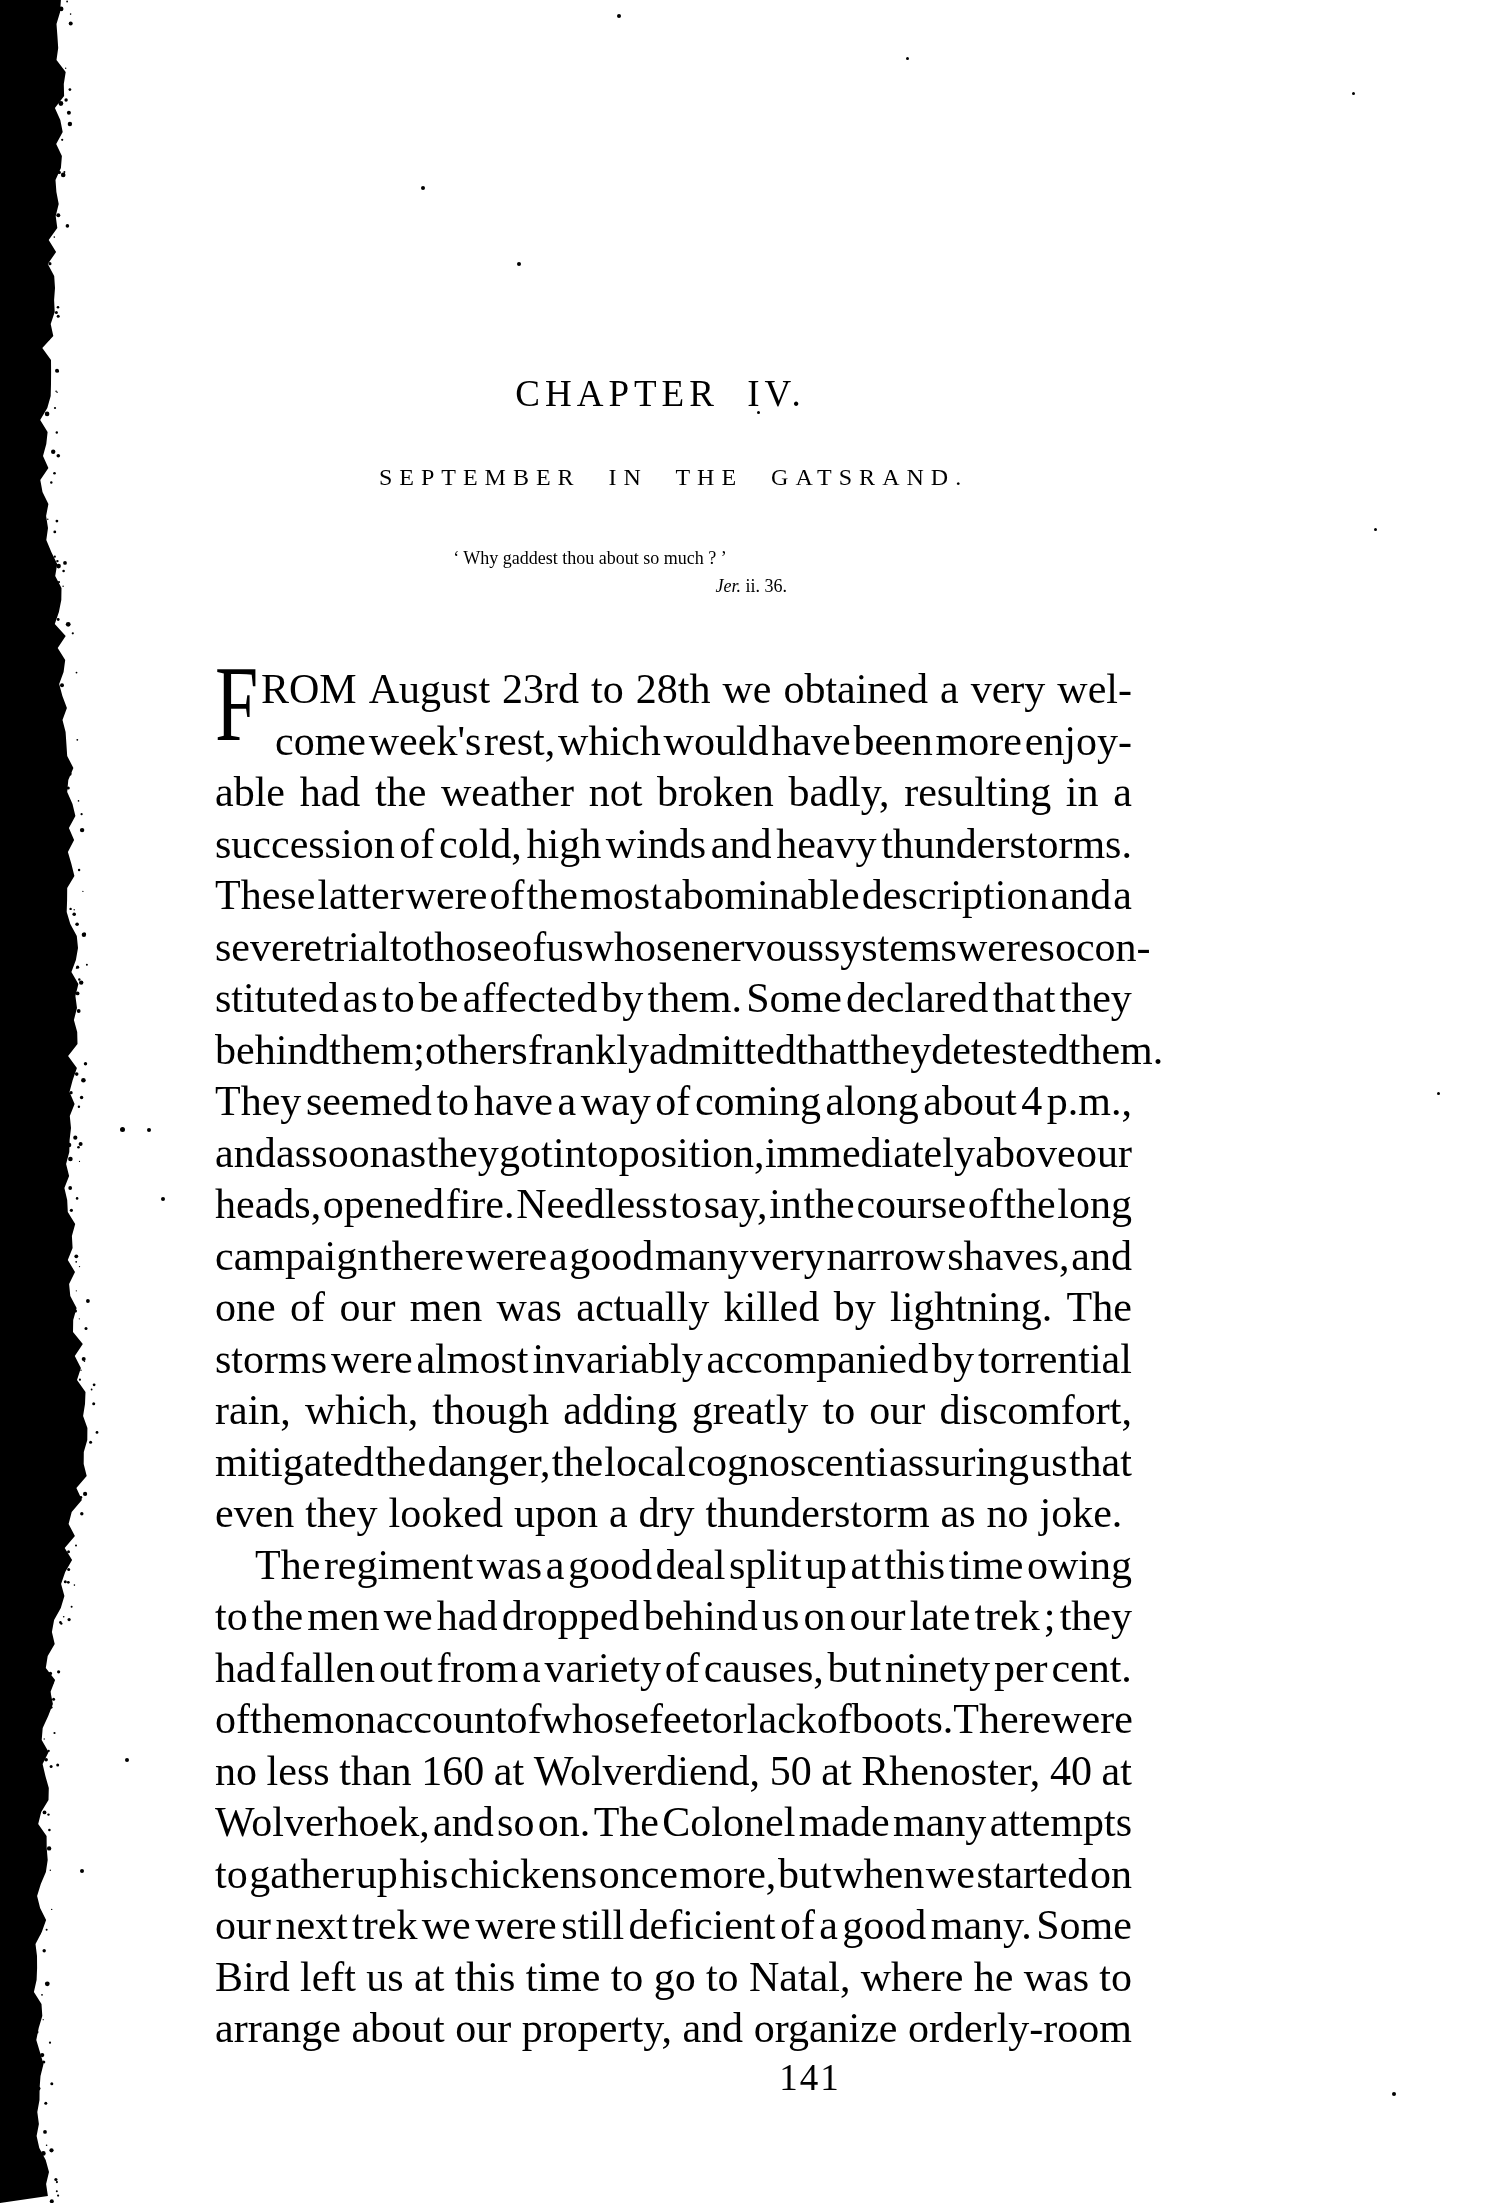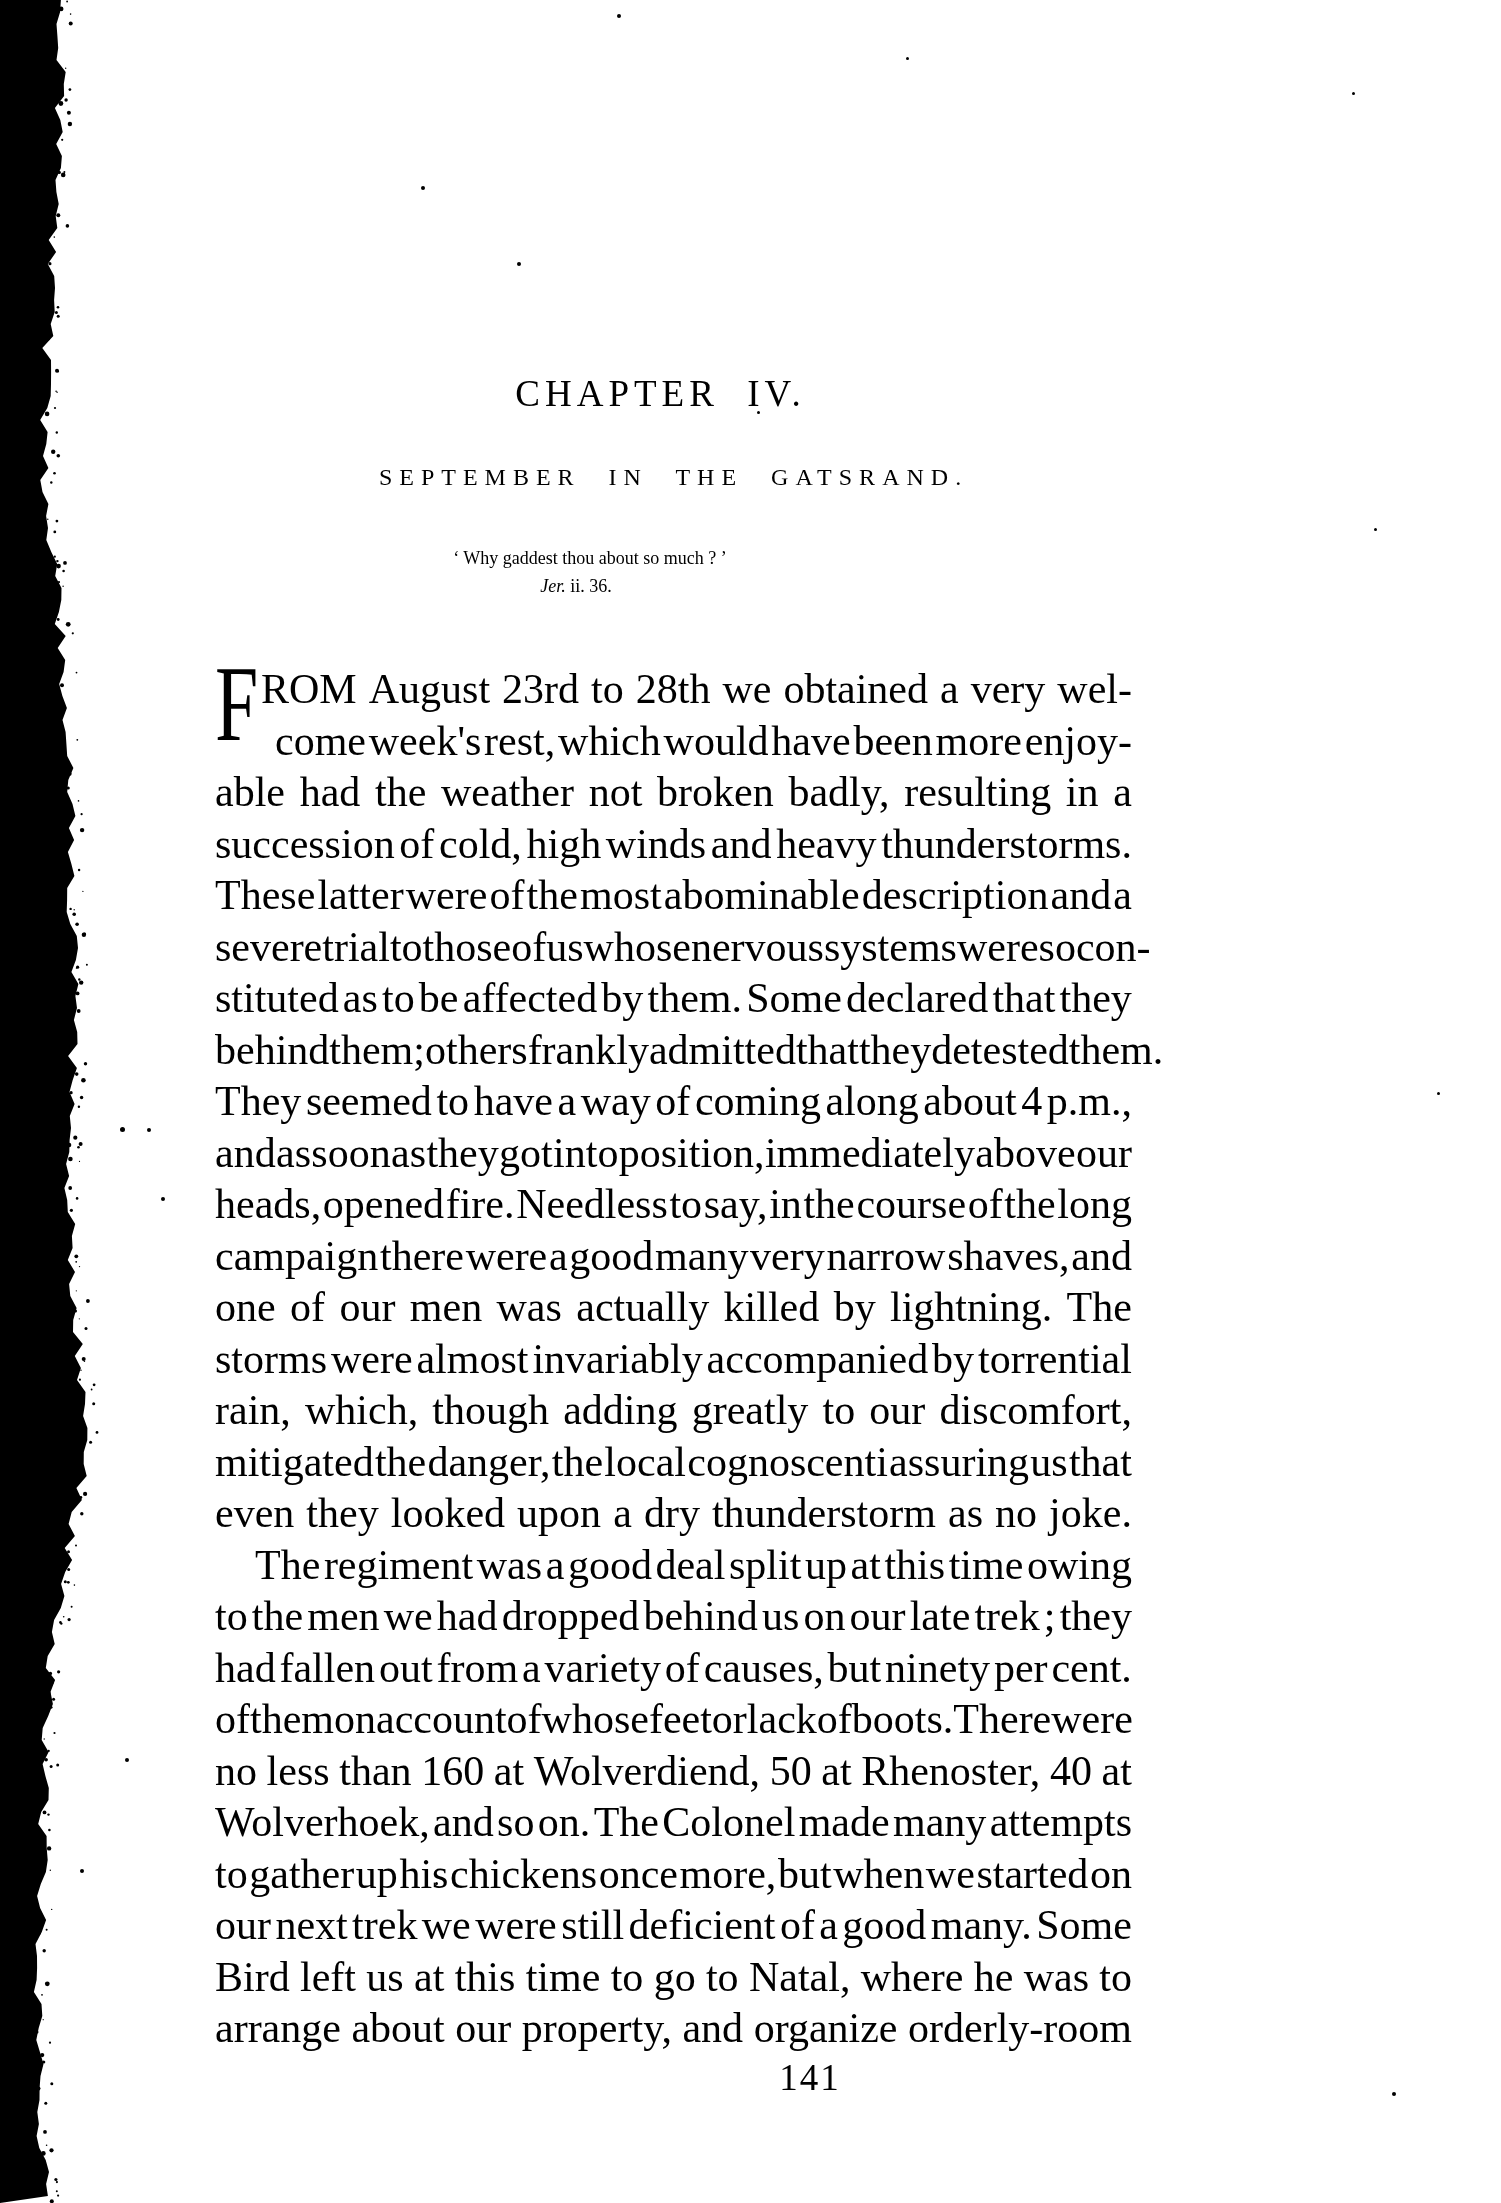--- a/index.html
+++ b/index.html
@@ -16,29 +16,29 @@
   .chapter{
     position:absolute;left:202px;top:372px;width:917px;
     text-align:center;font-size:37px;letter-spacing:5px;word-spacing:14px;
   }
   .section{
     position:absolute;left:215px;top:464px;width:917px;
     text-align:center;font-size:24px;letter-spacing:7px;word-spacing:15px;
   }
   .epigraph{position:absolute;left:365px;top:548px;width:450px;font-size:18px;}
   .equote{text-align:center;letter-spacing:0px;}
-  .eattr{text-align:center;padding-right:28px;margin-top:7px;}
+  .eattr{text-align:right;padding-right:28px;margin-top:7px;}
   .eattr i{font-style:italic;}
   .bodytext{position:absolute;left:215px;top:664px;width:917px;}
   .line{
     display:flex;justify-content:space-between;
     height:51.5px;line-height:51.5px;font-size:42px;white-space:nowrap;
   }
   .line span{display:inline-block;}
-  .line.nojust{justify-content:space-between;gap:11px;}
+  .line.nojust{justify-content:flex-start;gap:11px;}
   .line.dc1{padding-left:46px;}
   .line.dc2{padding-left:60px;}
   .line.indent{padding-left:40px;}
   .dropcap{
     position:absolute;left:0;top:-14px;
     font-size:108px;line-height:1;
     transform:scaleX(.72);transform-origin:left top;
   }
   .pagenum{
     position:absolute;left:740px;top:2056px;width:140px;

